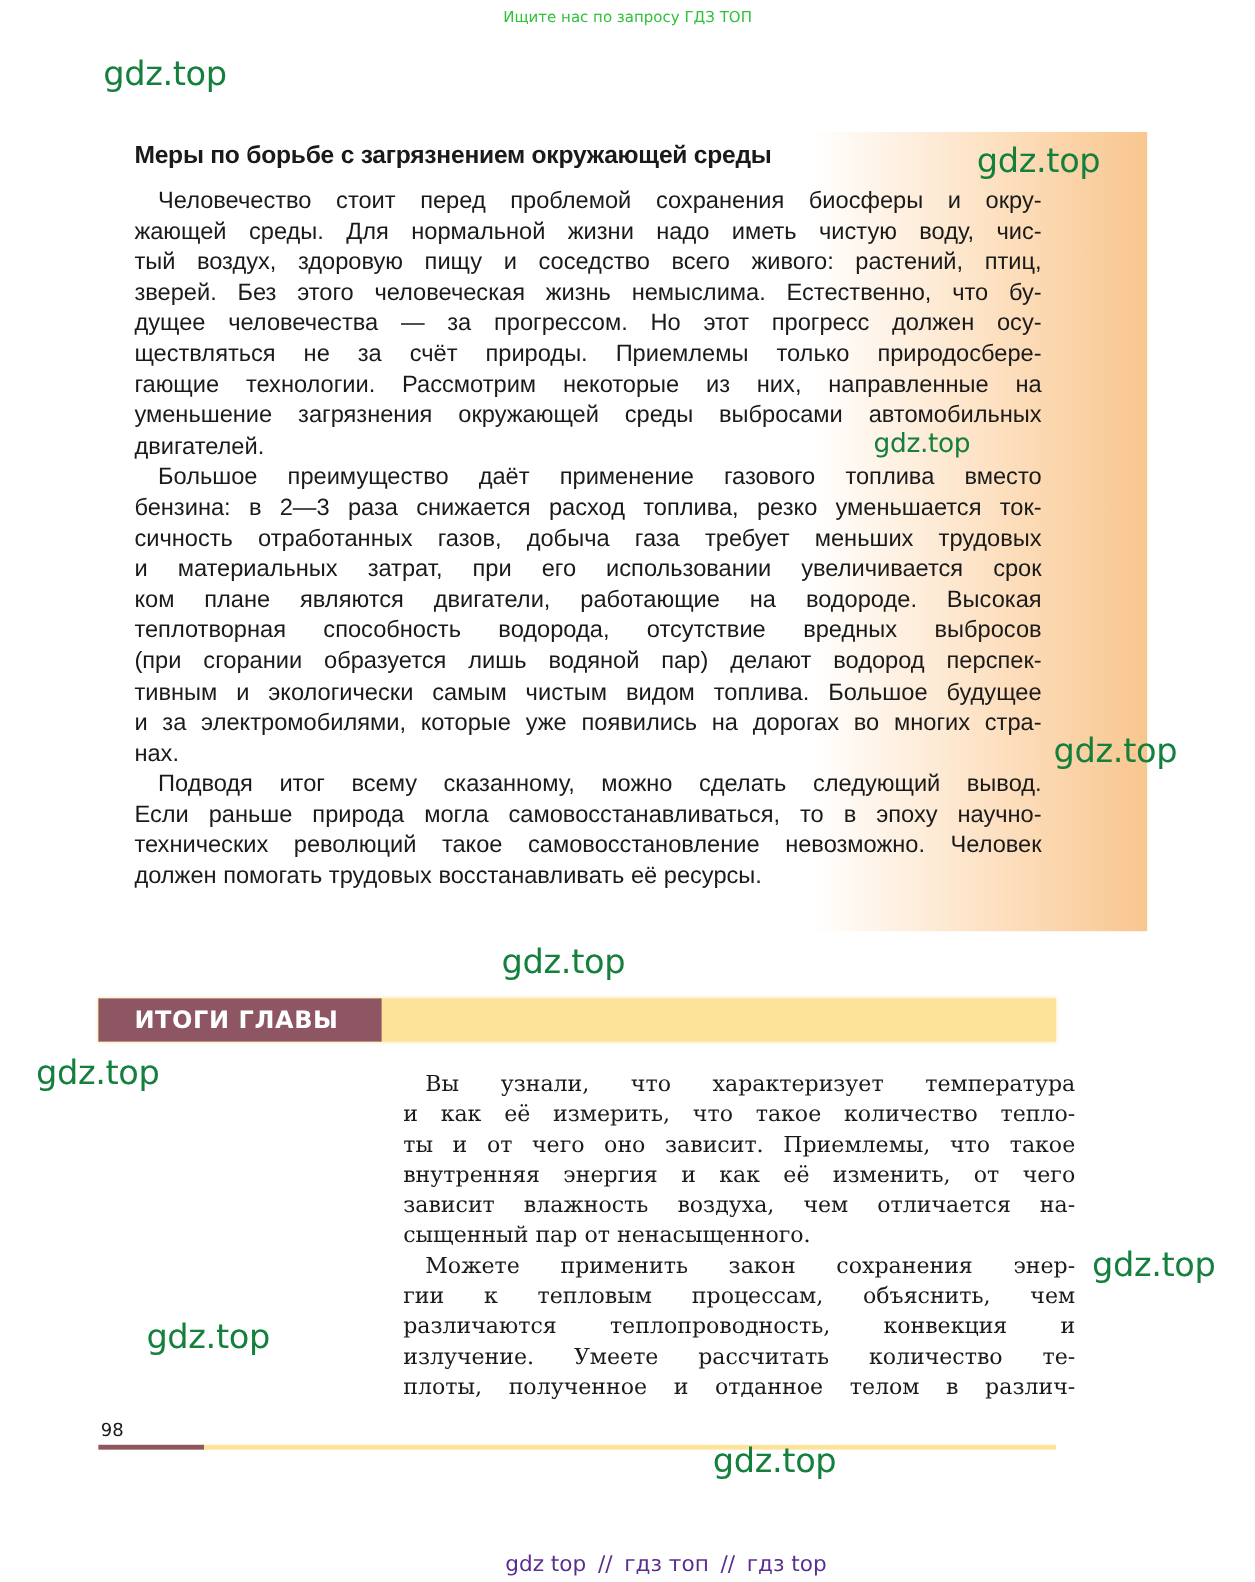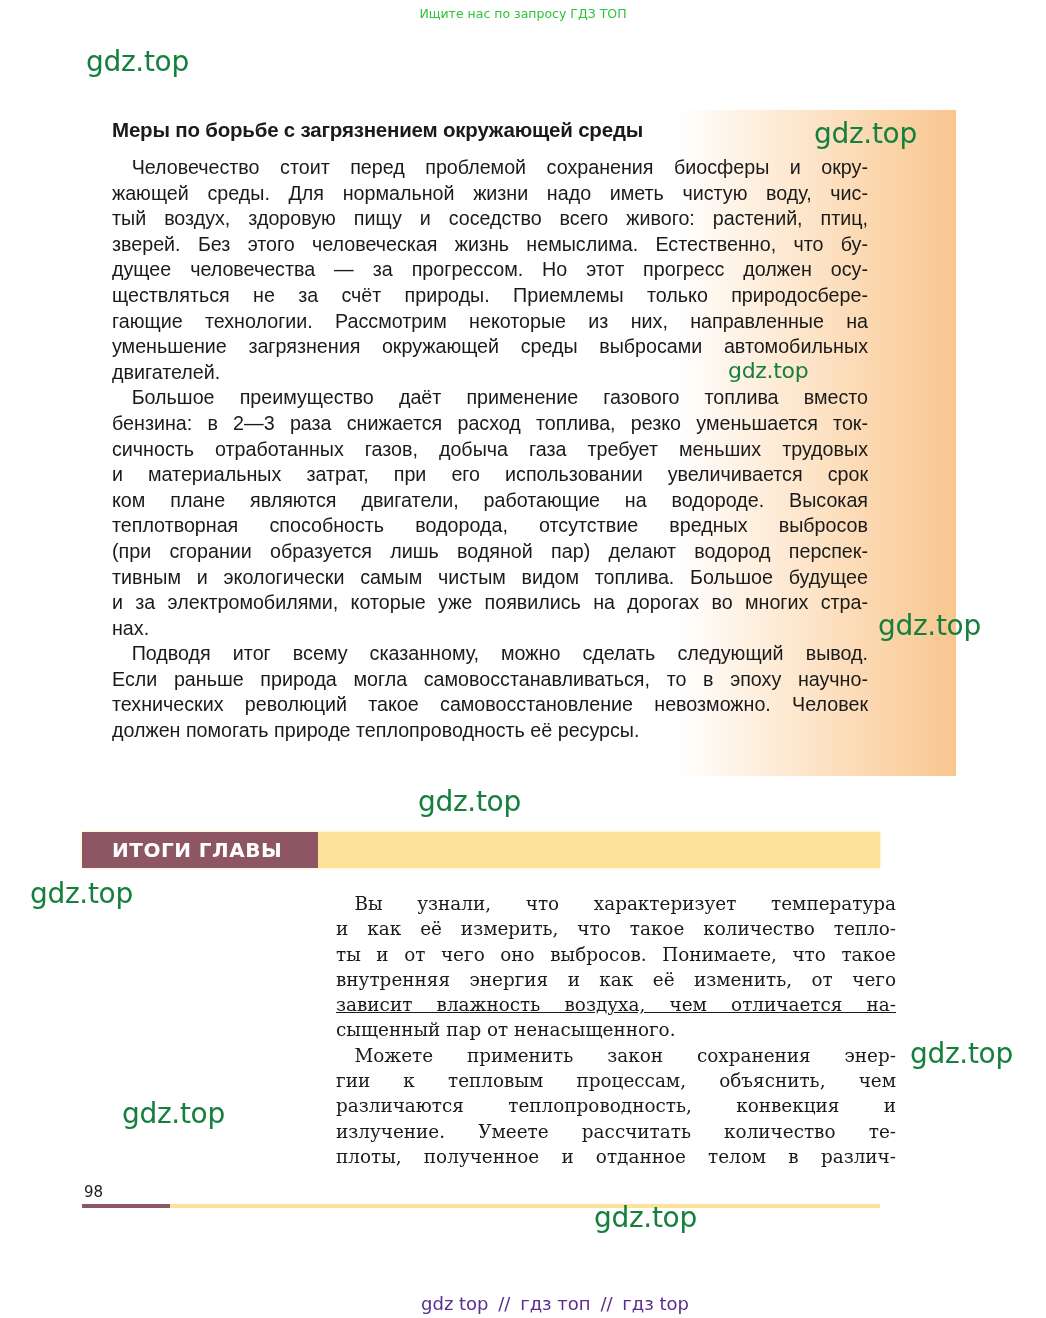--- a/index.html
+++ b/index.html
@@ -94,32 +94,32 @@
     <span class="line" style="height: 25.6px; line-height: 25.6px;">и материальных затрат, при его использовании увеличивается срок</span>
     <span class="line" style="height: 25.6px; line-height: 25.6px;">ком плане являются двигатели, работающие на водороде. Высокая</span>
     <span class="line" style="height: 25.6px; line-height: 25.6px;">теплотворная способность водорода, отсутствие вредных выбросов</span>
     <span class="line" style="height: 25.6px; line-height: 25.6px;">(при сгорании образуется лишь водяной пар) делают водород перспек-</span>
     <span class="line" style="height: 25.6px; line-height: 25.6px;">тивным и экологически самым чистым видом топлива. Большое будущее</span>
     <span class="line" style="height: 25.6px; line-height: 25.6px;">и за электромобилями, которые уже появились на дорогах во многих стра-</span>
     <span class="line last" style="height: 25.6px; line-height: 25.6px;">нах.</span>
     <span class="line" style="height: 25.6px; line-height: 25.6px;"> Подводя итог всему сказанному, можно сделать следующий вывод.</span>
     <span class="line" style="height: 25.6px; line-height: 25.6px;">Если раньше природа могла самовосстанавливаться, то в эпоху научно-</span>
     <span class="line" style="height: 25.6px; line-height: 25.6px;">технических революций такое самовосстановление невозможно. Человек</span>
-    <span class="line last" style="height: 25.6px; line-height: 25.6px;">должен помогать природе теплопроводность её ресурсы.</span>
+    <span class="line last" style="height: 25.6px; line-height: 25.6px;">должен помогать трудовых восстанавливать её ресурсы.</span>
   </div>
 
 <div class="summary-bar"></div>
 <div class="summary-label">ИТОГИ ГЛАВЫ</div>
 
 <div class="summary-text" id="summary-body">
     <span class="line" style="height: 25.3px; line-height: 25.3px;"> Вы узнали, что характеризует температура</span>
     <span class="line" style="height: 25.3px; line-height: 25.3px;">и как её измерить, что такое количество тепло-</span>
-    <span class="line" style="height: 25.3px; line-height: 25.3px;">ты и от чего оно выбросов. Понимаете, что такое</span>
+    <span class="line" style="height: 25.3px; line-height: 25.3px;">ты и от чего оно зависит. Приемлемы, что такое</span>
     <span class="line" style="height: 25.3px; line-height: 25.3px;">внутренняя энергия и как её изменить, от чего</span>
-    <span class="line" style="height: 25.3px; line-height: 25.3px; text-decoration: underline;">зависит влажность воздуха, чем отличается на-</span>
+    <span class="line" style="height: 25.3px; line-height: 25.3px;">зависит влажность воздуха, чем отличается на-</span>
     <span class="line last" style="height: 25.3px; line-height: 25.3px;">сыщенный пар от ненасыщенного.</span>
     <span class="line" style="height: 25.3px; line-height: 25.3px;"> Можете применить закон сохранения энер-</span>
     <span class="line" style="height: 25.3px; line-height: 25.3px;">гии к тепловым процессам, объяснить, чем</span>
     <span class="line" style="height: 25.3px; line-height: 25.3px;">различаются теплопроводность, конвекция и</span>
     <span class="line" style="height: 25.3px; line-height: 25.3px;">излучение. Умеете рассчитать количество те-</span>
     <span class="line" style="height: 25.3px; line-height: 25.3px;">плоты, полученное и отданное телом в различ-</span>
   </div>
 
 <div class="page-number">98</div>
 <div class="footer-rule"></div>

